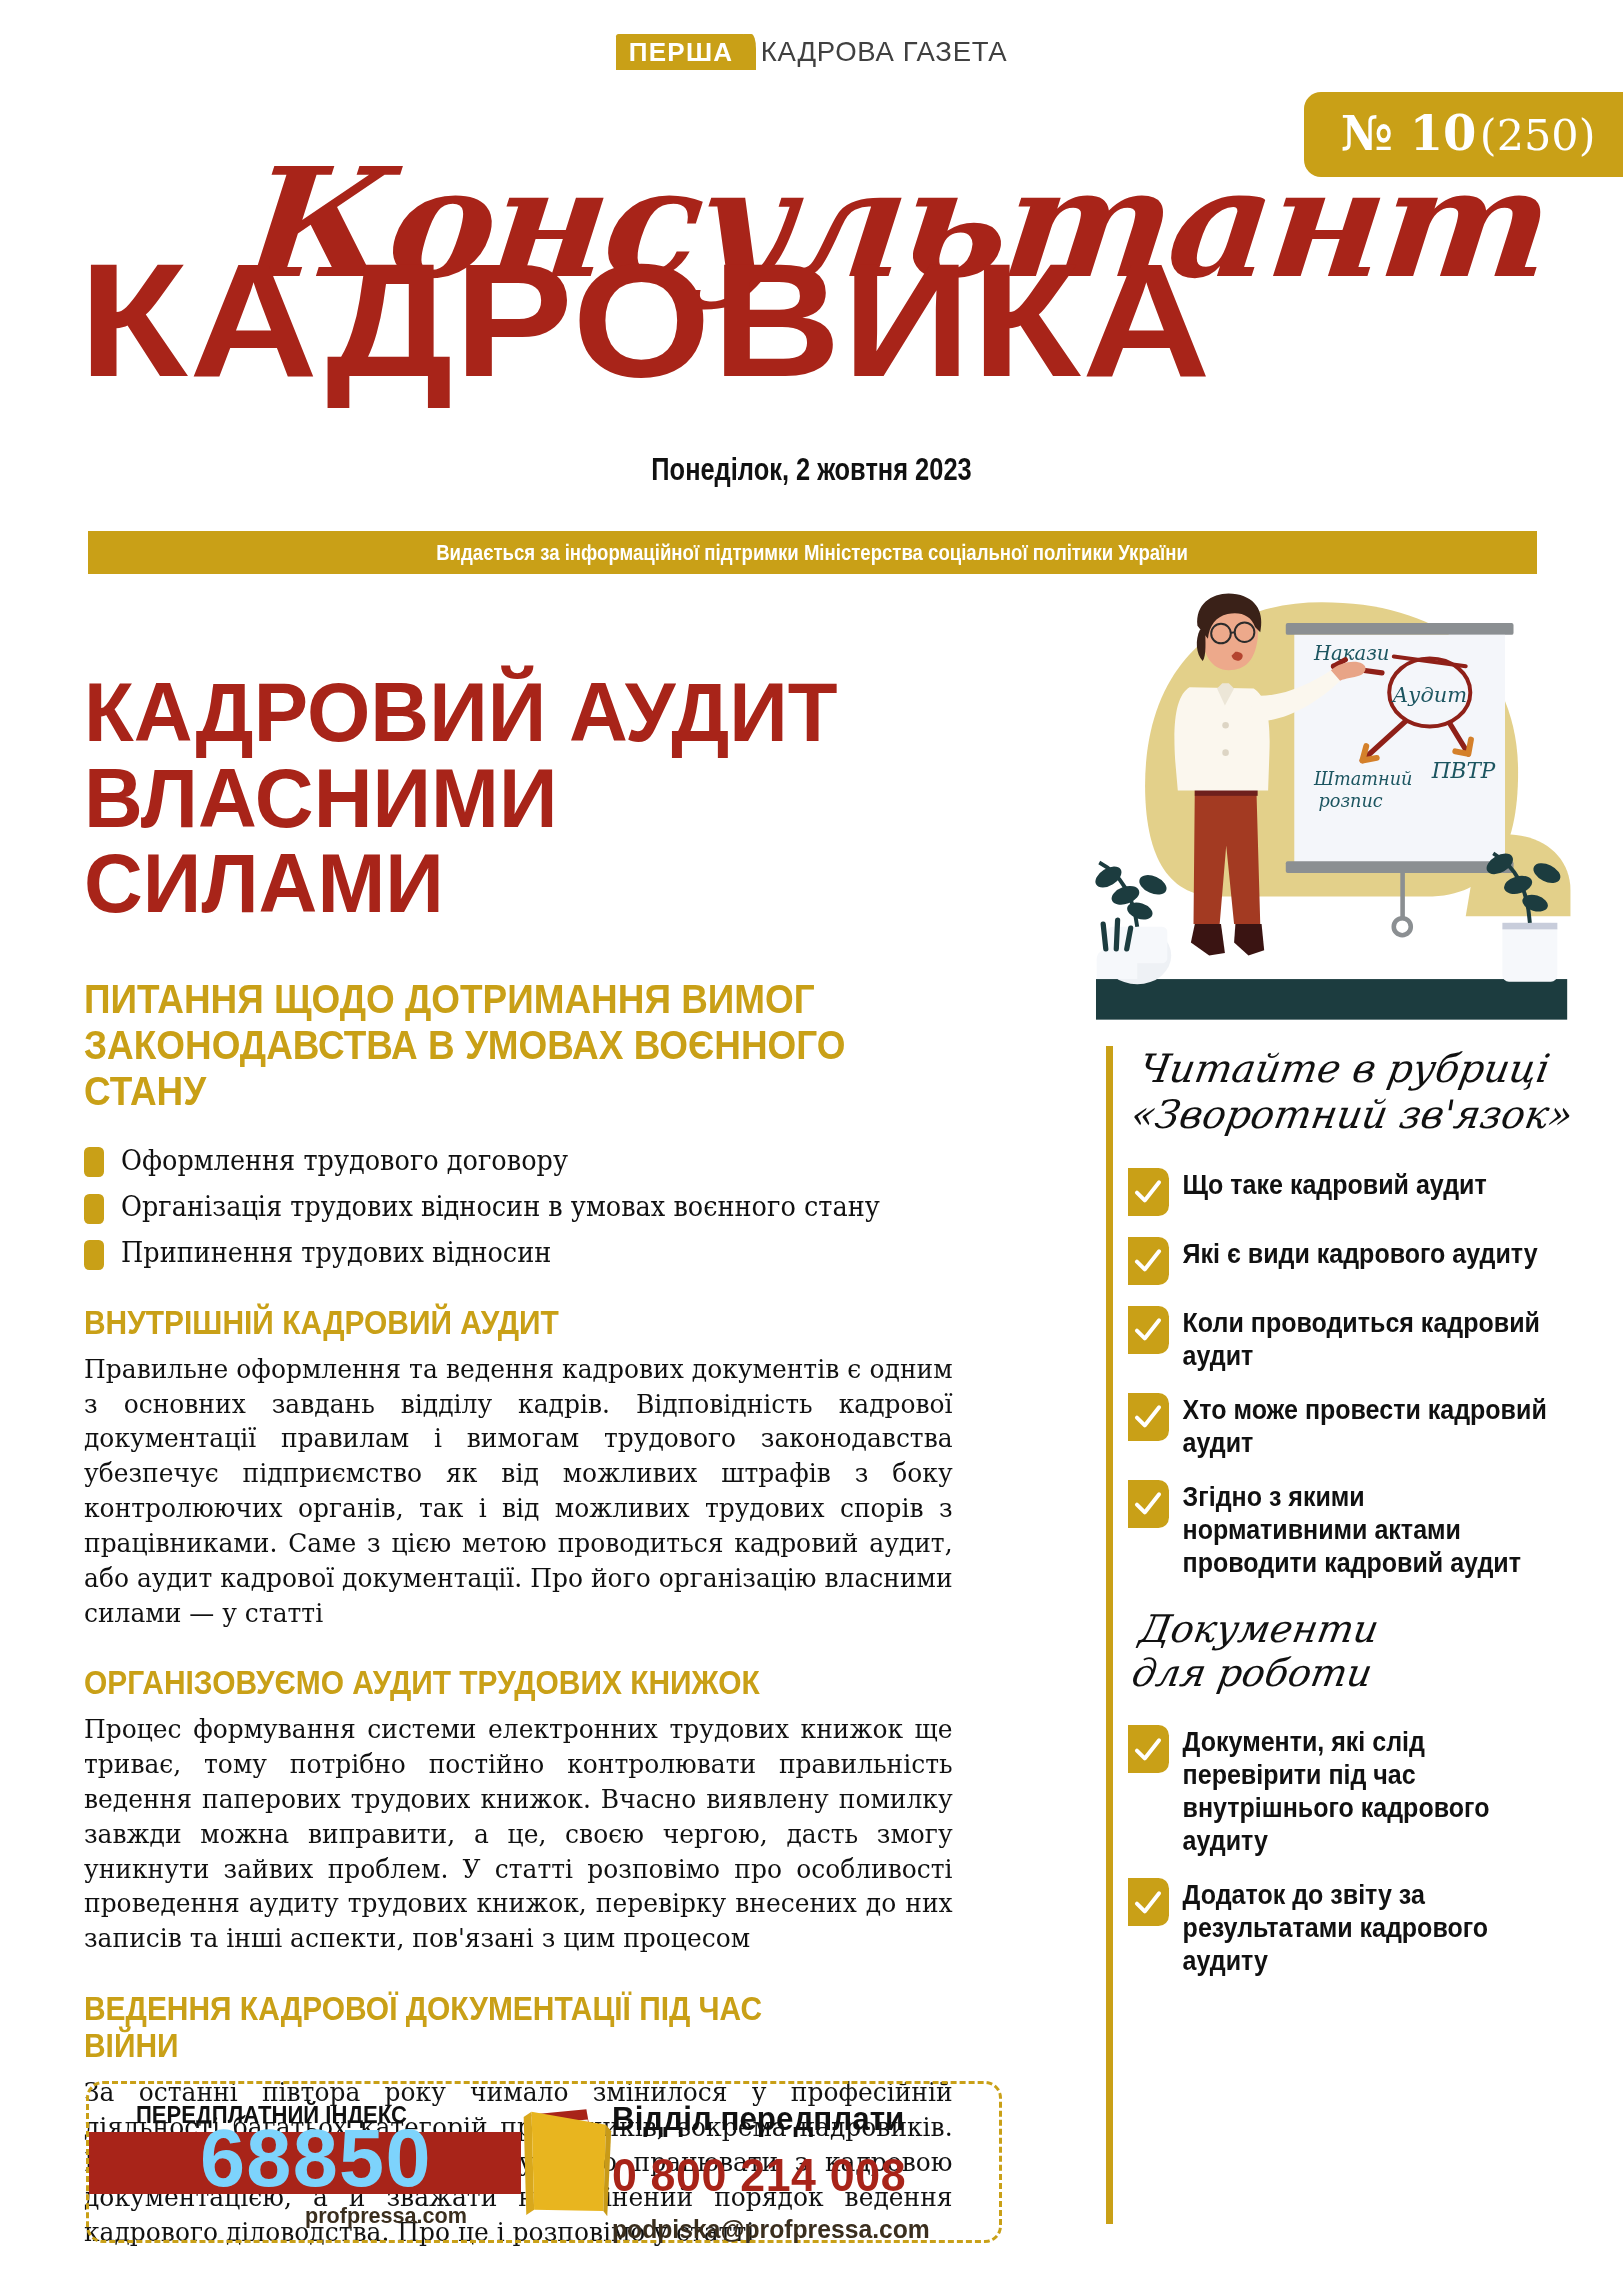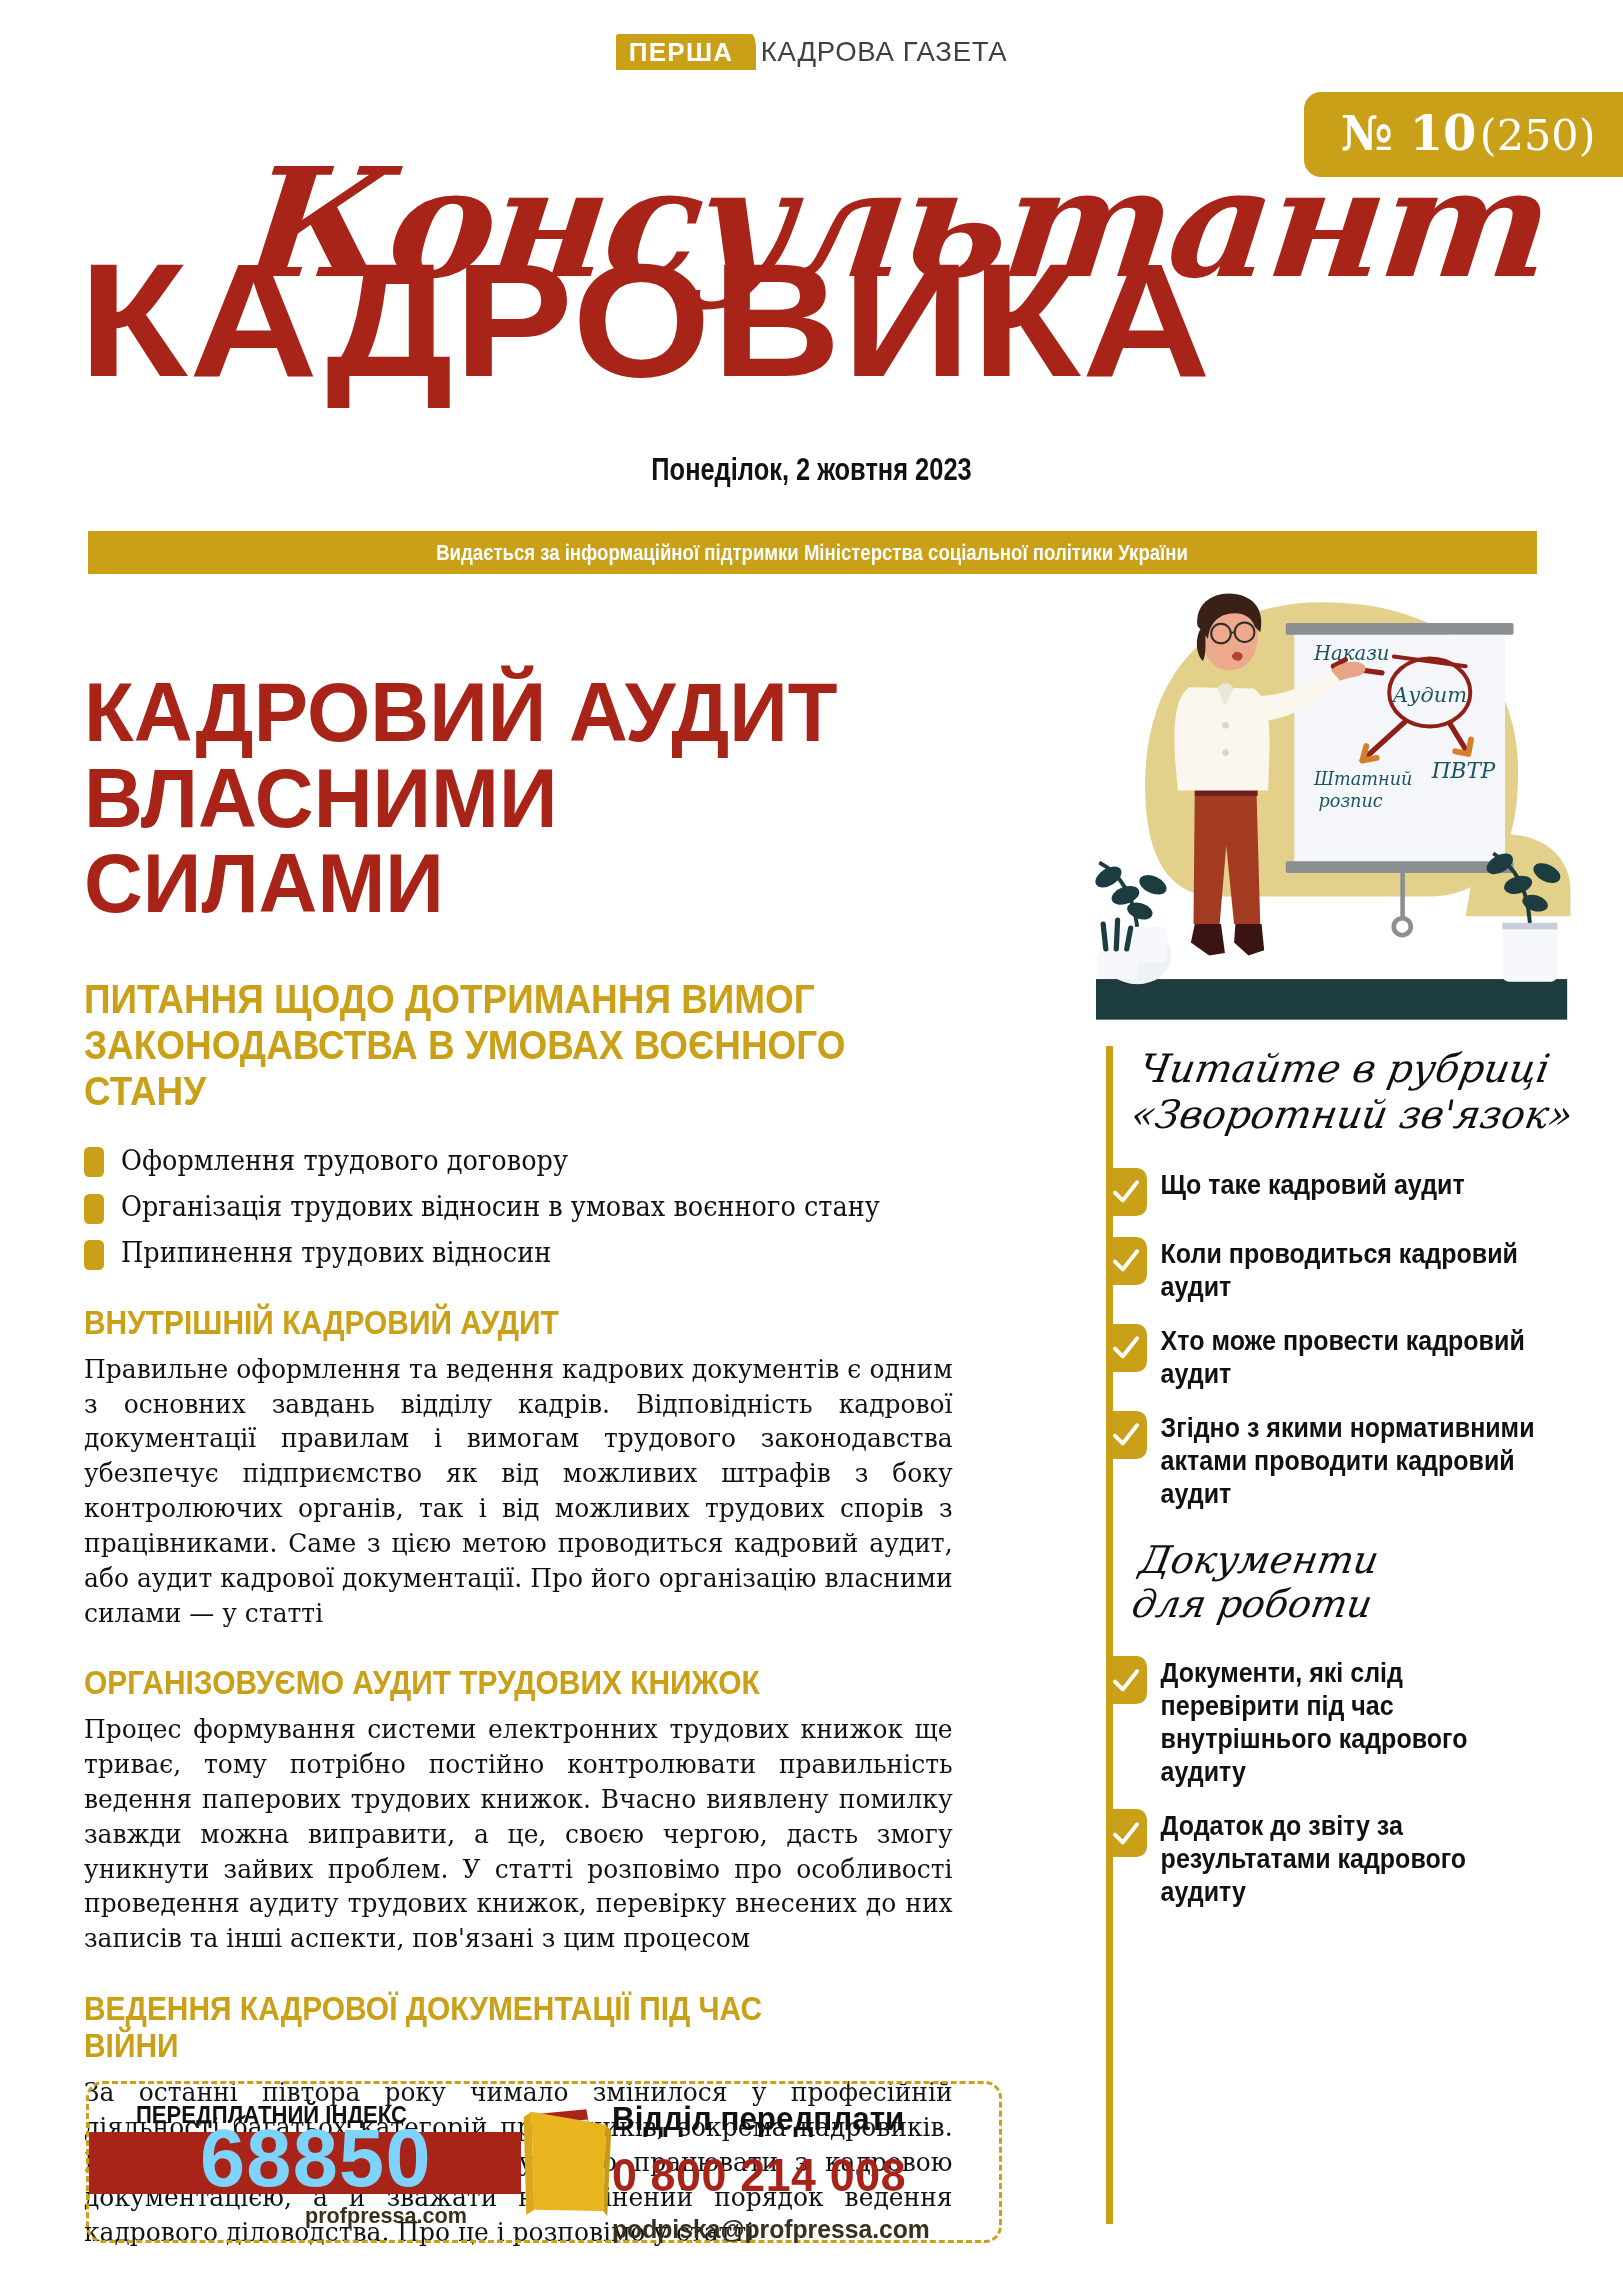--- a/index.html
+++ b/index.html
@@ -210,21 +210,21 @@
   }
   .script-head{
     font-family:"DejaVu Serif", serif;
     font-style:italic;
     font-size:39px;line-height:1.18;color:#111111;
     padding-left:38px;
     transform:skewX(-10deg);
     transform-origin:left top;
   }
   .script-head .l2{display:block;}
-  .check-list{margin-top:30px;position:relative;}
+  .check-list{margin-top:30px;position:relative;margin-left:22px;}
   .check-item{
     position:relative;
     display:flex;align-items:flex-start;
     margin-bottom:21px;
     min-height:48px;
   }
   .check-tab{
     position:absolute;left:0;top:0;
     width:41px;height:48px;background:#c9a017;
     border-radius:0 10.5px 10.5px 0;
@@ -409,20 +409,28 @@
             </svg>
         </span>
         <span class="label">Що таке кадровий аудит</span>
       </div>
       <div class="check-item">
         <span class="check-tab">
           <svg width="30" height="30" viewBox="0 0 46 46">
               <path d="M6 24 L18 36 L40 8" stroke="#ffffff" stroke-width="6" fill="none" stroke-linecap="round" stroke-linejoin="round"></path>
             </svg>
         </span>
+        <span class="label">Які є види кадрового аудиту</span>
+      </div>
+      <div class="check-item">
+        <span class="check-tab">
+          <svg width="30" height="30" viewBox="0 0 46 46">
+              <path d="M6 24 L18 36 L40 8" stroke="#ffffff" stroke-width="6" fill="none" stroke-linecap="round" stroke-linejoin="round"></path>
+            </svg>
+        </span>
         <span class="label">Коли проводиться кадровий аудит</span>
       </div>
       <div class="check-item">
         <span class="check-tab">
           <svg width="30" height="30" viewBox="0 0 46 46">
               <path d="M6 24 L18 36 L40 8" stroke="#ffffff" stroke-width="6" fill="none" stroke-linecap="round" stroke-linejoin="round"></path>
             </svg>
         </span>
         <span class="label">Хто може провести кадровий аудит</span>
       </div>

